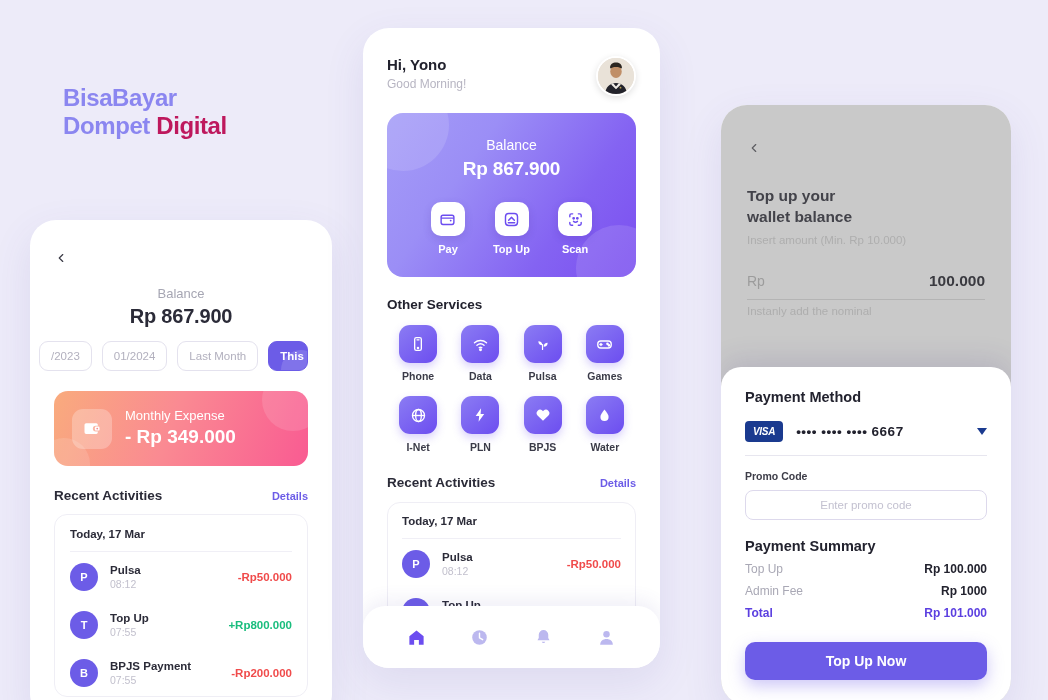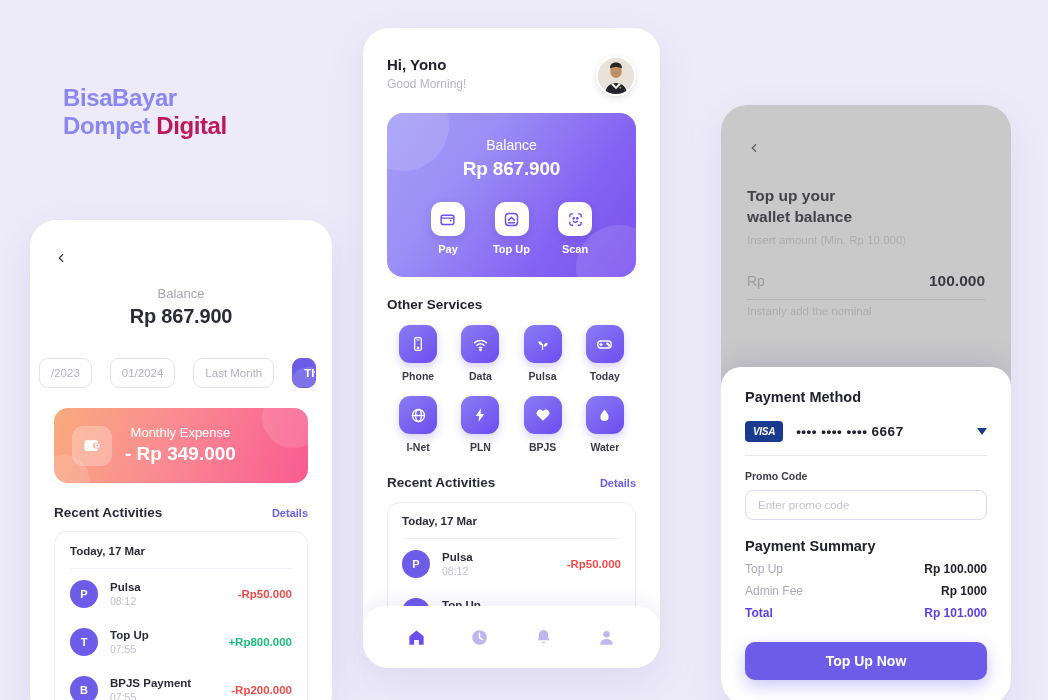--- a/index.html
+++ b/index.html
@@ -35,40 +35,40 @@
 
   
   .pl-inner { padding: 28px 24px 0 24px; position: relative; height: 100%; }
   .chev-back {
     width: 20px; height: 20px; color: #3a3a45;
     display: flex; align-items: center; cursor: pointer;
   }
   .bal-label { text-align: center; color: #a6a6b3; font-size: 13px; margin-top: 18px; }
   .bal-amount { text-align: center; color: #2b2b38; font-size: 20px; font-weight: bold; margin-top: 4px; letter-spacing: -0.2px; }
 
-  .pill-row { display: flex; gap: 18px; margin-top: 30px; margin-left: -15px; }
+  .pill-row { display: flex; gap: 10px; margin-top: 13px; margin-left: -15px; }
   .pill {
     border: 1px solid #e4e2ee; border-radius: 9px;
     font-size: 11.5px; color: #b2b0be;
     padding: 8px 11px; background: #fff; white-space: nowrap; cursor: pointer;
   }
   .pill.active {
     background: #6c5ce7; border-color: #6c5ce7; color: #fff; font-weight: bold;
     position: relative; overflow: hidden;
   }
   .pill.active::after {
     content:""; position:absolute; right:-14px; bottom:-20px;
     width:40px; height:40px; border-radius:50%; background: rgba(255,255,255,0.14);
   }
 
   .expense-card {
     margin-top: 20px; height: 75px; border-radius: 14px;
     background: linear-gradient(110deg,#f9ab7d 0%,#fa8a92 46%,#f95b92 100%);
     display: flex; align-items: center; gap: 13px; padding: 0 18px;
-    position: relative; overflow: hidden; cursor: pointer; text-align: center;
+    position: relative; overflow: hidden; cursor: pointer;
   }
   .expense-card::before {
     content:""; position:absolute; right:-16px; top:-22px; width:62px; height:62px;
     border-radius:50%; background: rgba(255,255,255,0.13);
   }
   .expense-card::after {
     content:""; position:absolute; left:-16px; bottom:-24px; width:52px; height:52px;
     border-radius:50%; background: rgba(255,255,255,0.13);
   }
   .exp-ico {
@@ -185,21 +185,21 @@
     background:#1a3a8f; color:#fff; font-size:10px; font-weight:bold; font-style:italic;
     padding: 5px 8px; border-radius: 4px; letter-spacing: -0.3px; flex:none;
   }
   .card-no { flex:1; font-size: 13.5px; font-weight:bold; color:#22222e; letter-spacing: 0.5px; }
   .caret { width:0;height:0;border-left:5px solid transparent;border-right:5px solid transparent;border-top:7px solid #1a3a8f; }
 
   .fld-lab { font-size: 10.5px; font-weight:bold; color:#3d3d48; margin-top: 14px; }
   .promo-input {
     margin-top: 8px; width:100%; height: 30px; border:1px solid #ddd9ec; border-radius: 8px;
     padding: 12px 12px; font-size: 11.5px; font-family:"Liberation Sans",sans-serif;
-    color:#3d3d48; background:#fff;
+    color:#3d3d48; background:#fff;text-align:center;
   }
   .promo-input::placeholder { color:#c3c1d0; }
 
   .sum-title { font-size: 14.5px; font-weight:bold; color:#22222e; margin-top: 18px; }
   .sum-row { display:flex; justify-content:space-between; align-items:baseline; margin-top: 8px; }
   .sum-k { font-size: 12px; color:#a9a8b5; }
   .sum-v { font-size: 12px; color:#22222e; font-weight:bold; }
   .sum-row.total .sum-k { color:#5b3fe0; font-weight:bold; }
   .sum-row.total .sum-v { color:#5b3fe0; font-weight:bold; }
 
@@ -393,21 +393,21 @@
 
         <div class="svc">
           <div class="svc-ico">
             <svg width="17" height="17" viewBox="0 0 24 24" fill="none" stroke="#fff" stroke-width="1.9" stroke-linecap="round">
                 <rect x="2.5" y="7" width="19" height="10" rx="4.2"></rect>
                 <path d="M7 10.5v3M5.5 12h3"></path>
                 <circle cx="16.2" cy="11.1" r="0.9" fill="#fff"></circle>
                 <circle cx="18.3" cy="13.2" r="0.9" fill="#fff"></circle>
               </svg>
           </div>
-          <div class="svc-lab">Today</div>
+          <div class="svc-lab">Games</div>
         </div>
 
         <div class="svc">
           <div class="svc-ico">
             <svg width="17" height="17" viewBox="0 0 24 24" fill="none" stroke="#fff" stroke-width="1.9">
                 <circle cx="12" cy="12" r="8.5"></circle>
                 <path d="M3.5 12h17"></path>
                 <ellipse cx="12" cy="12" rx="4" ry="8.5"></ellipse>
               </svg>
           </div>

